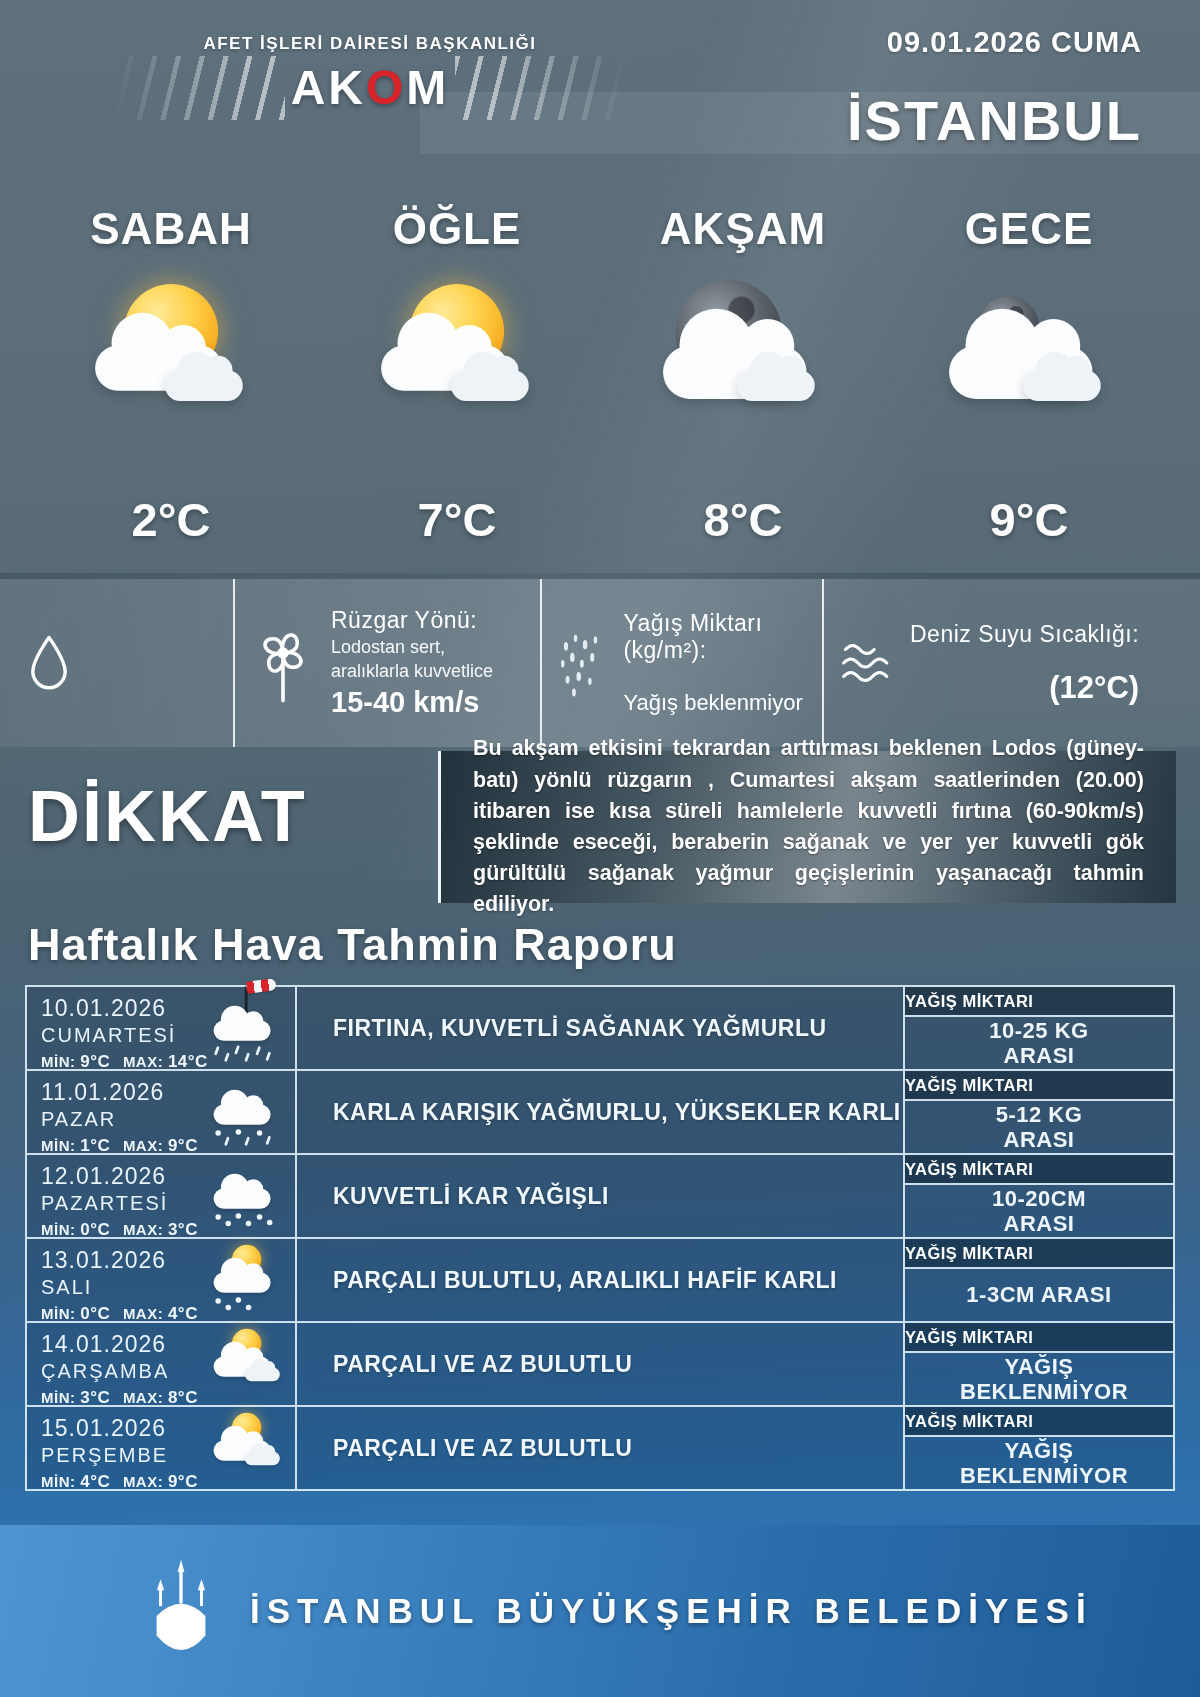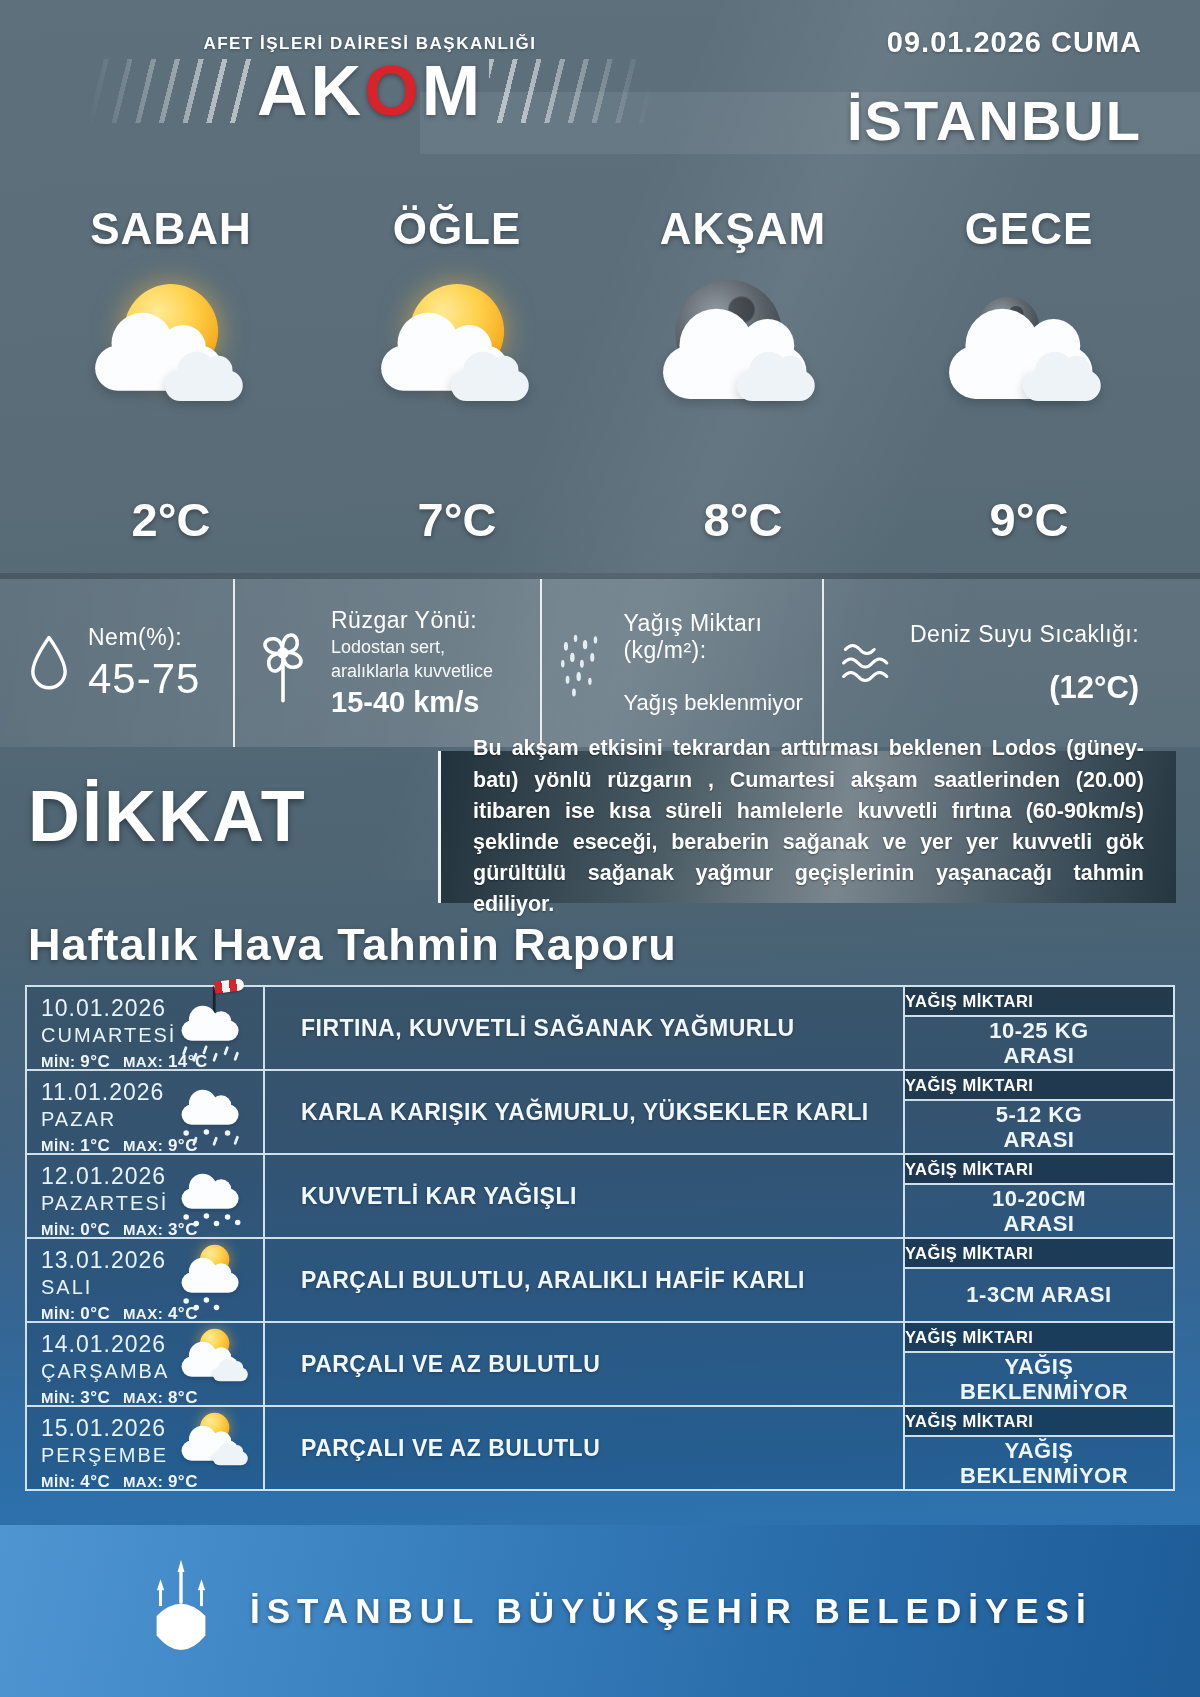--- a/index.html
+++ b/index.html
@@ -11,21 +11,21 @@
       #40617e 66%, #356694 76%, #2d6fa9 86%, #2e77b8 95%, #2f7ab9 100%);
   }
   .sheen{position:absolute;left:0;top:0;width:100%;height:880px;pointer-events:none;
     background:linear-gradient(112deg, rgba(255,255,255,0) 46%, rgba(255,255,255,.07) 58%, rgba(255,255,255,0) 72%);}
 
   
   header{position:relative;height:198px;}
   .logo{position:absolute;left:80px;top:34px;width:580px;text-align:center;}
   .dept{font-size:17px;font-weight:700;letter-spacing:1.5px;margin-bottom:2px;text-shadow:0 1px 3px rgba(0,0,0,.3);}
   .logo-row{display:flex;align-items:center;justify-content:center;}
-  .akom{font-size:70px;font-weight:800;letter-spacing:3px;line-height:1;text-shadow:0 2px 5px rgba(0,0,0,.35);}
+  .akom{font-size:48px;font-weight:800;letter-spacing:3px;line-height:1;text-shadow:0 2px 5px rgba(0,0,0,.35);}
   .akom .red-o{color:#d8232a;}
   .stripes{width:180px;height:64px;background:repeating-linear-gradient(104deg, rgba(255,255,255,.55) 0 5px, rgba(255,255,255,0) 5px 23px);}
   .stripes.left{margin-right:6px;-webkit-mask-image:linear-gradient(to left,#000 20%,transparent 95%);mask-image:linear-gradient(to left,#000 20%,transparent 95%);}
   .stripes.right{margin-left:6px;-webkit-mask-image:linear-gradient(to right,#000 20%,transparent 95%);mask-image:linear-gradient(to right,#000 20%,transparent 95%);}
   .city-band{position:absolute;right:0;top:92px;width:780px;height:62px;background:rgba(255,255,255,.07);}
   .hdr-date{position:absolute;right:58px;top:26px;font-size:29px;font-weight:700;letter-spacing:1px;text-shadow:0 1px 3px rgba(0,0,0,.3);}
   .hdr-city{position:absolute;right:58px;top:88px;font-size:56px;font-weight:700;letter-spacing:2px;text-shadow:0 2px 5px rgba(0,0,0,.35);}
 
   
   .periods{display:flex;padding:0 28px;margin-top:6px;}
@@ -99,21 +99,21 @@
   .warn-box{position:absolute;left:438px;right:24px;top:0;bottom:0;display:flex;align-items:center;
     border-left:3px solid #f2f6f9;padding:10px 32px;box-sizing:border-box;
     background:linear-gradient(100deg,#22323c 0%,#44565f 28%,#7a868e 55%,#3c4e59 85%,#253640 100%);}
   .warn-text{font-size:21.5px;font-weight:700;line-height:1.45;text-align:justify;text-shadow:0 1px 2px rgba(0,0,0,.4);}
 
   
   .weekly-title{margin:16px 0 14px 28px;font-size:45px;font-weight:800;letter-spacing:1px;text-shadow:0 2px 5px rgba(0,0,0,.35);}
   .wtable{margin:0 25px;border:2px solid rgba(215,232,242,.95);}
   .trow{display:flex;height:82px;background:rgba(8,38,66,.22);}
   .trow + .trow{border-top:2px solid rgba(215,232,242,.95);}
-  .date-cell{width:238px;position:relative;box-sizing:border-box;padding:8px 0 0 14px;border-right:2px solid rgba(215,232,242,.95);}
+  .date-cell{width:270px;position:relative;box-sizing:border-box;padding:8px 0 0 14px;border-right:2px solid rgba(215,232,242,.95);}
   .d-date{font-size:23px;letter-spacing:1px;color:#e8f3fb;}
   .d-day{font-size:20px;letter-spacing:2px;color:#e8f3fb;margin-top:2px;}
   .d-minmax{font-size:15px;font-weight:700;color:#eef6fc;margin-top:5px;letter-spacing:.5px;}
   .d-minmax b{font-size:17px;margin-right:8px;}
   .row-icon{position:absolute;right:6px;top:4px;transform:scale(.92);transform-origin:top right;}
   .desc-cell{flex:1;display:flex;align-items:center;padding-left:36px;border-right:2px solid rgba(215,232,242,.95);
     font-size:23px;font-weight:700;letter-spacing:.5px;color:#f1f8fd;text-shadow:0 1px 3px rgba(0,0,0,.3);}
   .amount-cell{width:268px;display:flex;flex-direction:column;}
   .amount-head{height:28px;line-height:28px;text-align:left;font-size:16.5px;font-weight:700;letter-spacing:.5px;
     background:rgba(8,26,40,.45);border-bottom:2px solid rgba(215,232,242,.95);}
@@ -192,24 +192,20 @@
       </div>
       <div class="p-temp">9°C</div>
     </div>
   </section>
 
   <section class="metrics">
     <div class="metric m1">
       <svg width="46" height="64" viewBox="0 0 54 72">
         <path d="M27 6 C27 6 8 32 8 46 a19 19 0 0 0 38 0 C46 32 27 6 27 6 Z" fill="none" stroke="#fff" stroke-width="4" stroke-linejoin="round"></path>
       </svg>
-      <div>
-        <div class="m-label">Nem(%):</div>
-        <div class="m-big">45-75</div>
-      </div>
     </div>
     <div class="metric m2">
       <svg width="64" height="86" viewBox="0 0 90 118">
         <g fill="none" stroke="#fff" stroke-width="5" stroke-linecap="round" stroke-linejoin="round">
           <line x1="45" y1="52" x2="45" y2="112"></line>
           <path d="M45 45 C40 18 64 12 65 30 C66 42 53 45 45 45 Z"></path>
           <path d="M45 45 C40 18 64 12 65 30 C66 42 53 45 45 45 Z" transform="rotate(90 45 45)"></path>
           <path d="M45 45 C40 18 64 12 65 30 C66 42 53 45 45 45 Z" transform="rotate(180 45 45)"></path>
           <path d="M45 45 C40 18 64 12 65 30 C66 42 53 45 45 45 Z" transform="rotate(270 45 45)"></path>
           <circle cx="45" cy="45" r="5.5"></circle>

